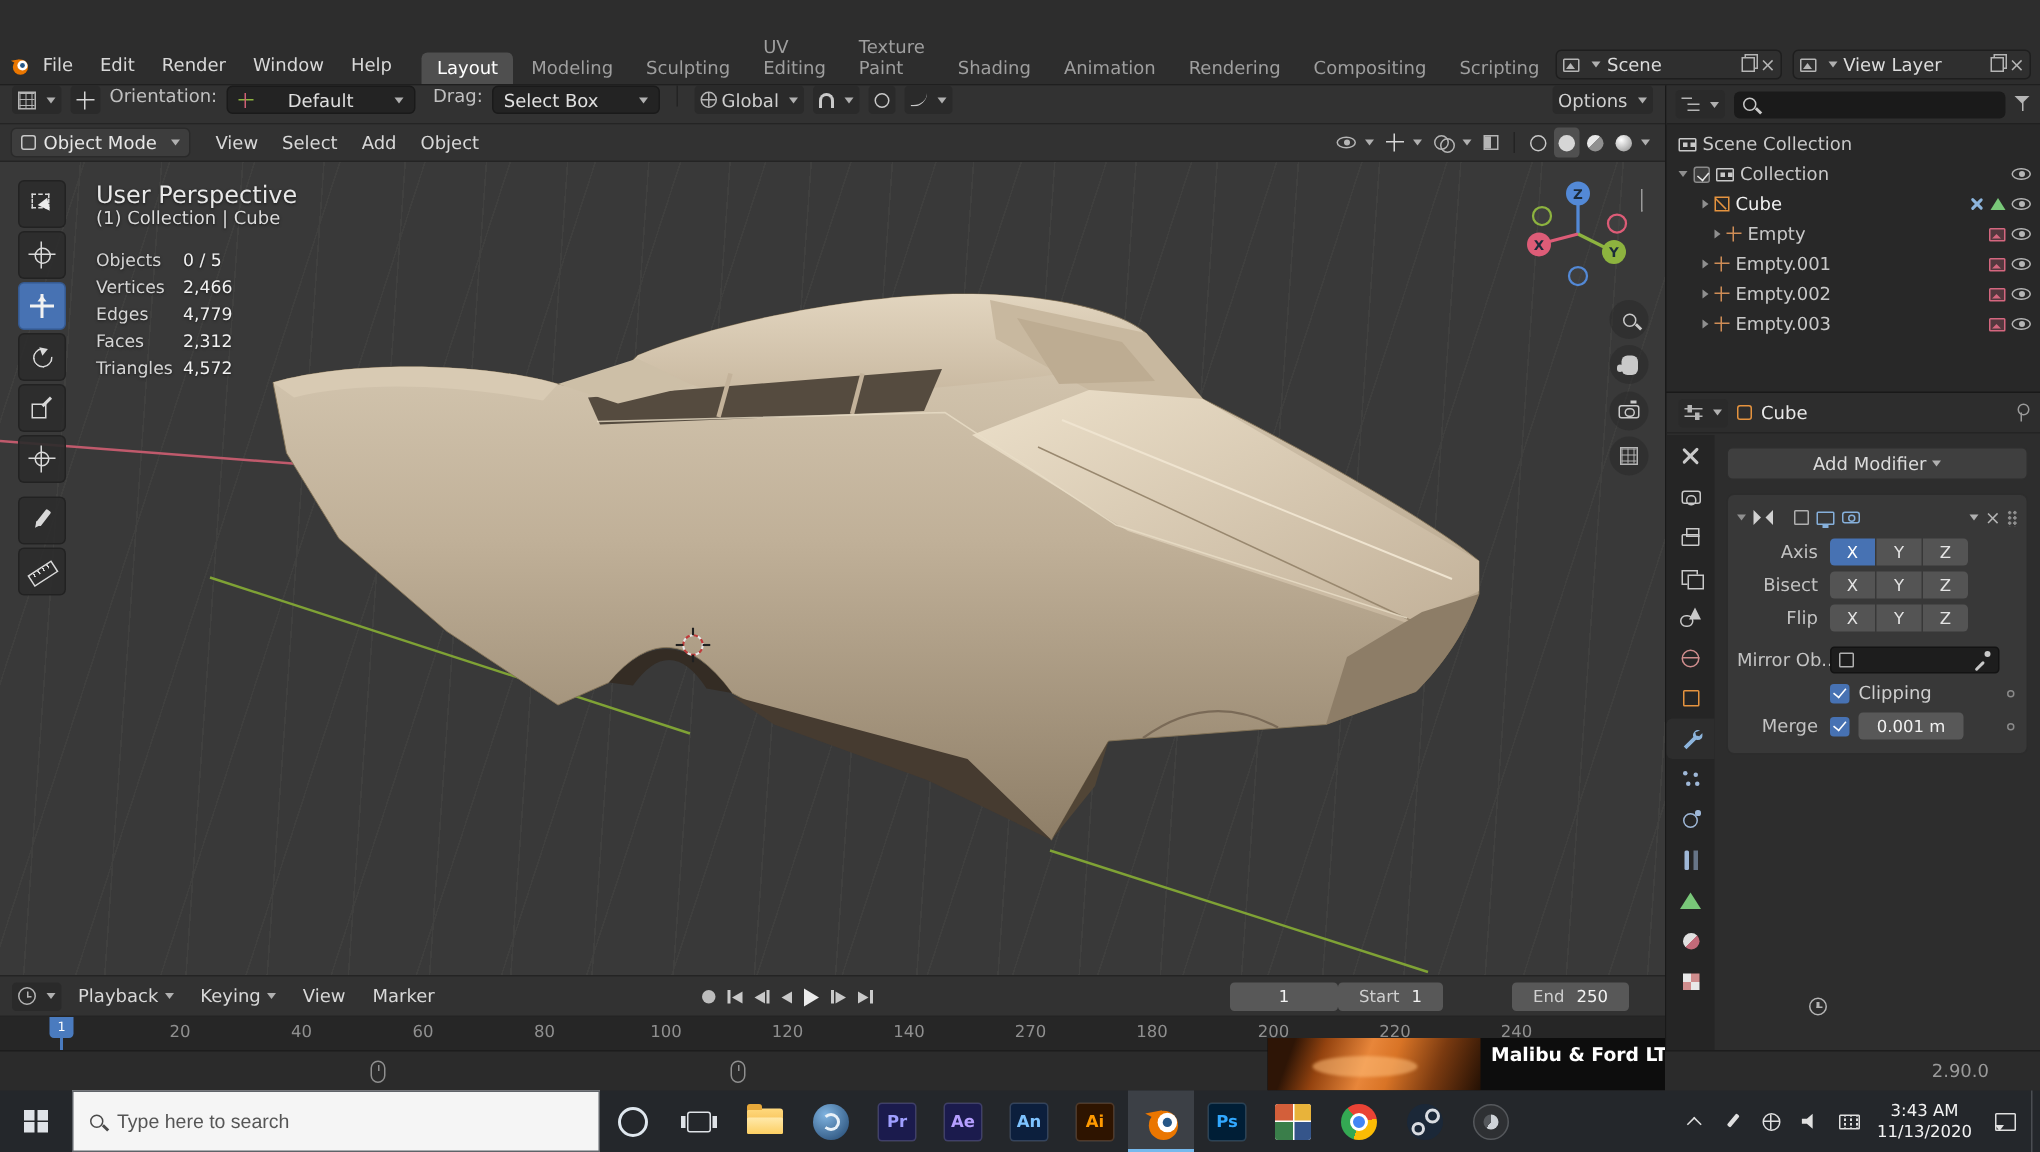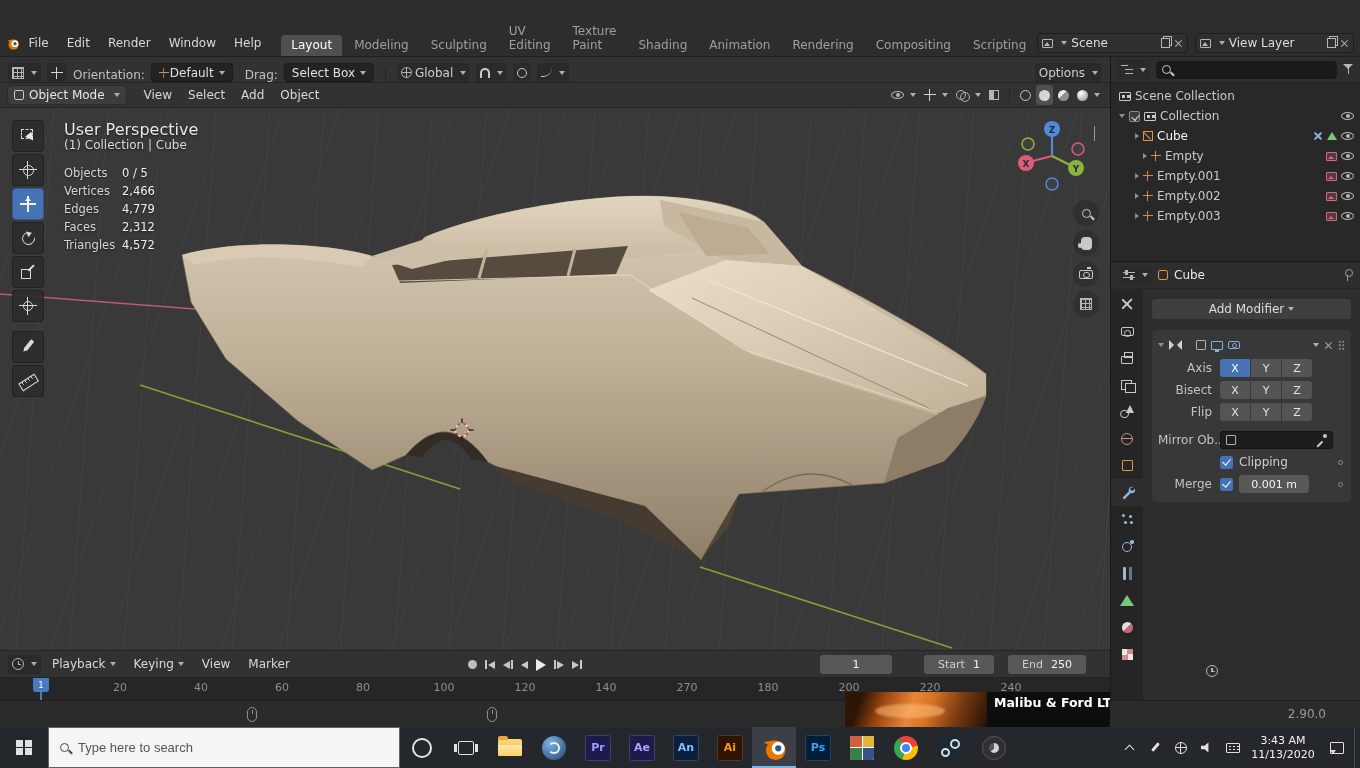--- a/index.html
+++ b/index.html
@@ -26,23 +26,23 @@
 .tab{padding:3px 10px 4px;margin:0 1px;border-radius:4px 4px 0 0;color:#9f9f9f;font-size:12px}
 .tab.active{background:#4f4f4f;color:#fff}
 .wgt{height:20px;background:#2f2f2f;border:1px solid #1e1e1e;border-radius:4px;display:flex;align-items:center;padding:0 4px;gap:4px;color:#dcdcdc}
 .ic-photo{width:11px;height:9px;border:1px solid #b5b5b5;border-radius:1px;position:relative;flex:none}
 .ic-photo::after{content:"";position:absolute;left:1px;bottom:1px;border-left:3px solid transparent;border-right:3px solid transparent;border-bottom:4px solid #b5b5b5}
 .ic-copy{width:9px;height:10px;border:1px solid #b5b5b5;position:relative;flex:none;background:#2f2f2f;box-shadow:2px -2px 0 -1px #2f2f2f,2px -2px 0 0 #b5b5b5}
 .ic-x{position:relative;width:9px;height:9px;flex:none}
 .ic-x::before,.ic-x::after{content:"";position:absolute;left:4px;top:0;width:1.2px;height:9px;background:#b5b5b5}
 .ic-x::before{transform:rotate(45deg)}.ic-x::after{transform:rotate(-45deg)}
 
-.toolrow{left:0;top:57px;width:1110px;height:26px;background:#323232;border-bottom:1px solid #242424;display:flex;align-items:flex-end;padding:0 8px;gap:6px}
+.toolrow{left:0;top:57px;width:1110px;height:26px;background:#323232;border-bottom:1px solid #242424;display:flex;align-items:flex-start;padding:0 8px;gap:6px}
 .lbl{color:#c0c0c0}
-.dd{height:19px;background:#232323;border:1px solid #1a1a1a;border-radius:4px;display:flex;align-items:center;padding:0 7px;gap:1px;color:#e0e0e0}
+.dd{height:19px;background:#232323;border:1px solid #1a1a1a;border-radius:4px;display:flex;align-items:center;padding:0 7px;gap:23px;color:#e0e0e0}
 .ebtn{height:19px;display:flex;align-items:center;gap:3px;padding:0 4px;border-radius:3px;background:#2a2a2a}
 .ic-grid9{width:12px;height:12px;border:1px solid #b5b5b5;background-image:linear-gradient(#b5b5b5 1px,transparent 1px),linear-gradient(90deg,#b5b5b5 1px,transparent 1px);background-size:4px 4px;flex:none}
 .ic-cross{position:relative;width:12px;height:12px;flex:none}
 .ic-cross::before{content:"";position:absolute;inset:0;background:linear-gradient(#d6d6d6,#d6d6d6) center/1.4px 12px no-repeat,linear-gradient(#d6d6d6,#d6d6d6) center/12px 1.4px no-repeat}
 .ic-axis{position:relative;width:10px;height:10px;flex:none}
 .ic-axis::before{content:"";position:absolute;inset:0;background:linear-gradient(#cf5f74,#cf5f74) center/1.4px 10px no-repeat,linear-gradient(#8db33f,#8db33f) center/10px 1.4px no-repeat}
 .ic-globe{width:11px;height:11px;border:1.2px solid #b5b5b5;border-radius:50%;position:relative;flex:none}
 .ic-globe::before{content:"";position:absolute;left:0;right:0;top:3.6px;height:1px;background:#b5b5b5}
 .ic-globe::after{content:"";position:absolute;left:3.6px;top:0;bottom:0;width:1px;background:#b5b5b5}
 .ic-magnet{width:10px;height:10px;border:2.4px solid #c9c9c9;border-bottom:none;border-radius:5px 5px 0 0;flex:none}
@@ -786,21 +786,21 @@
           </span>
         <span class="cmb">
             <span class="tl-tri-r"></span>
             <span class="tl-bar"></span>
           </span>
       </div>
       <div class="tfield" style="left:820px;width:72px">
           <span>1</span>
         </div>
       <span class="ic-clock abs" style="left:905px;top:7px"></span>
-      <div class="tfield" style="left:924px;width:70px">
+      <div class="tfield" style="left:892px;width:70px">
           <span class="flab">Start</span>
           <span>1</span>
         </div>
       <div class="tfield" style="left:1008px;width:78px">
           <span class="flab">End</span>
           <span>250</span>
         </div>
     </div>
     <div class="ruler">
       <span class="rnum" style="left:120px">20</span>

